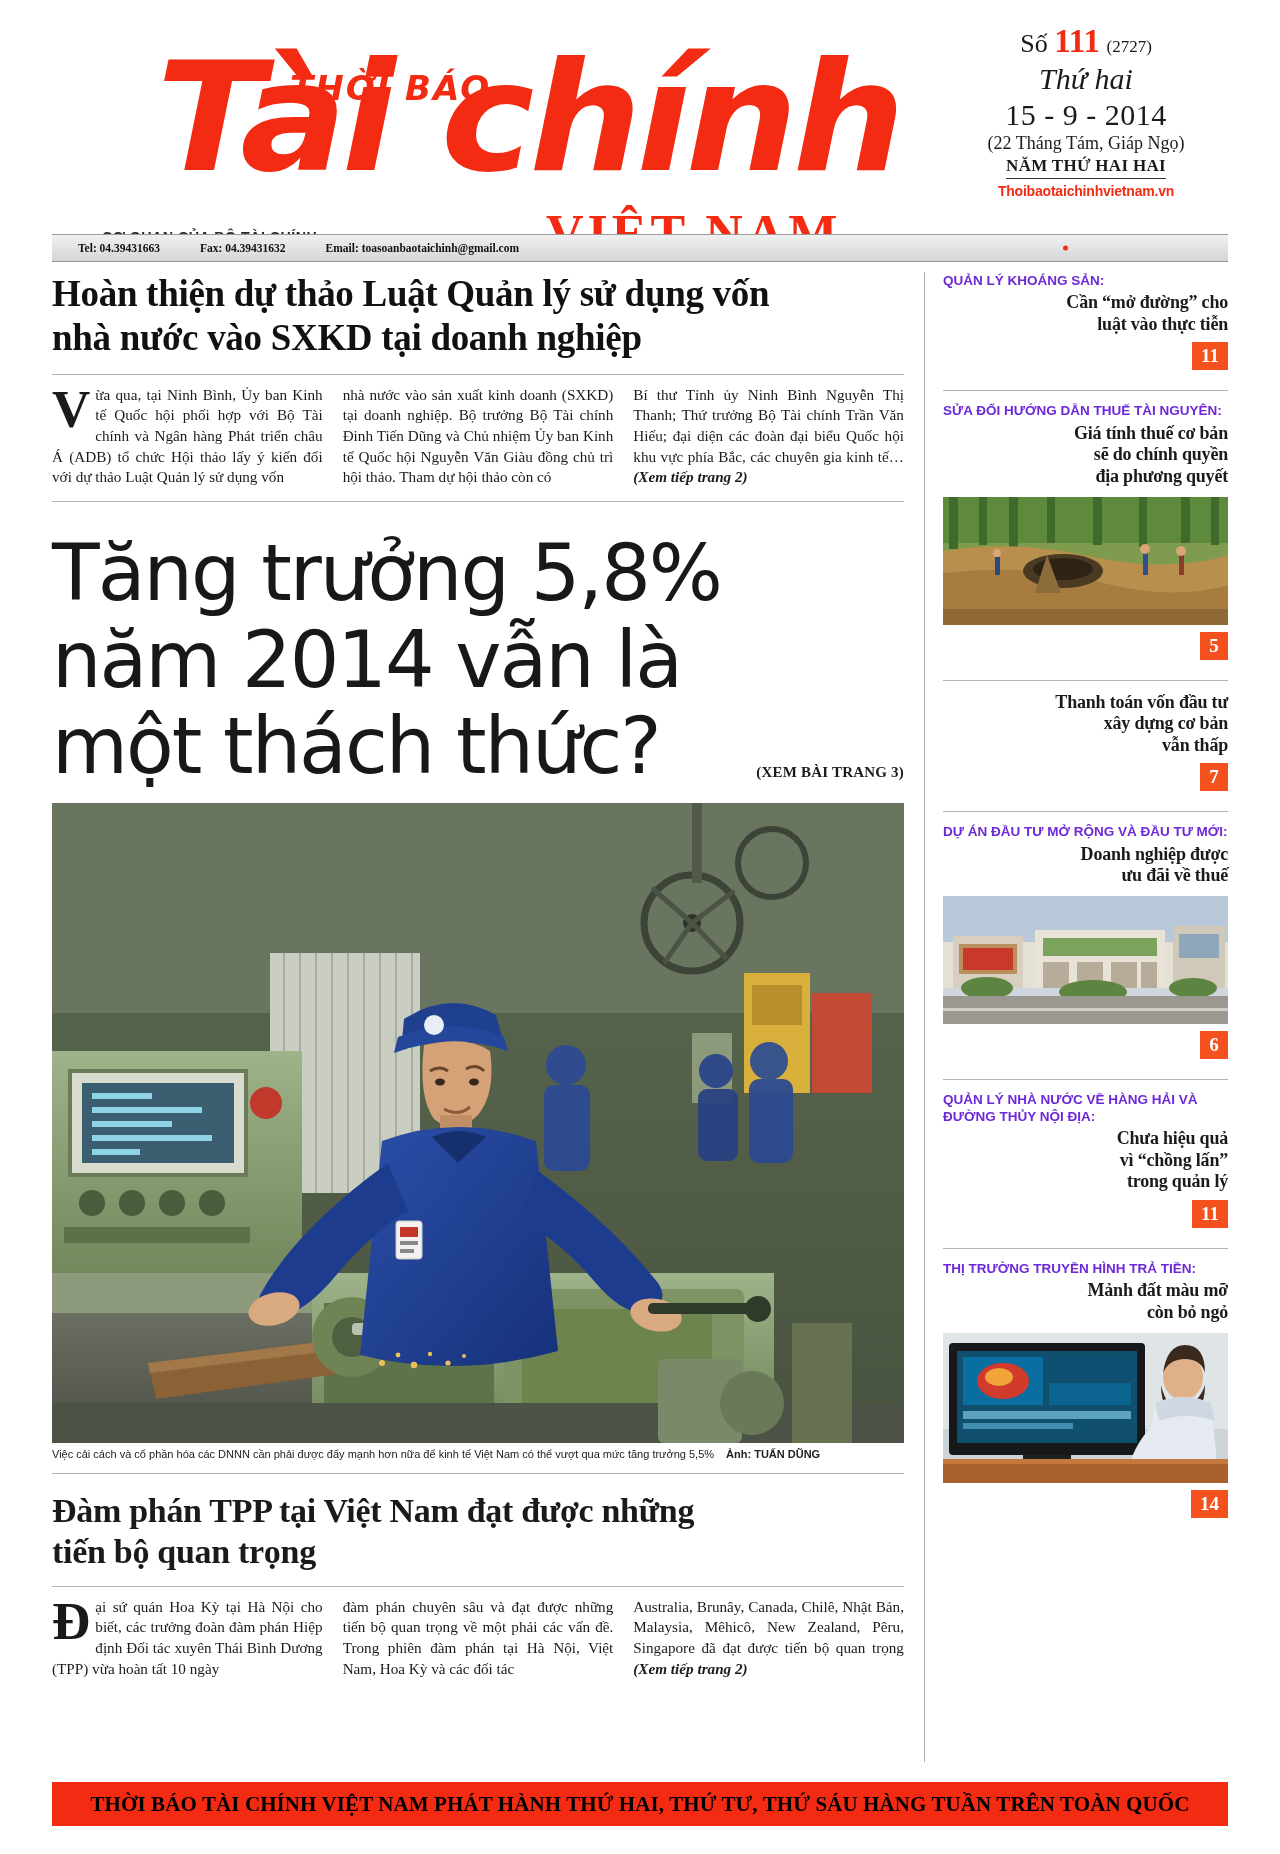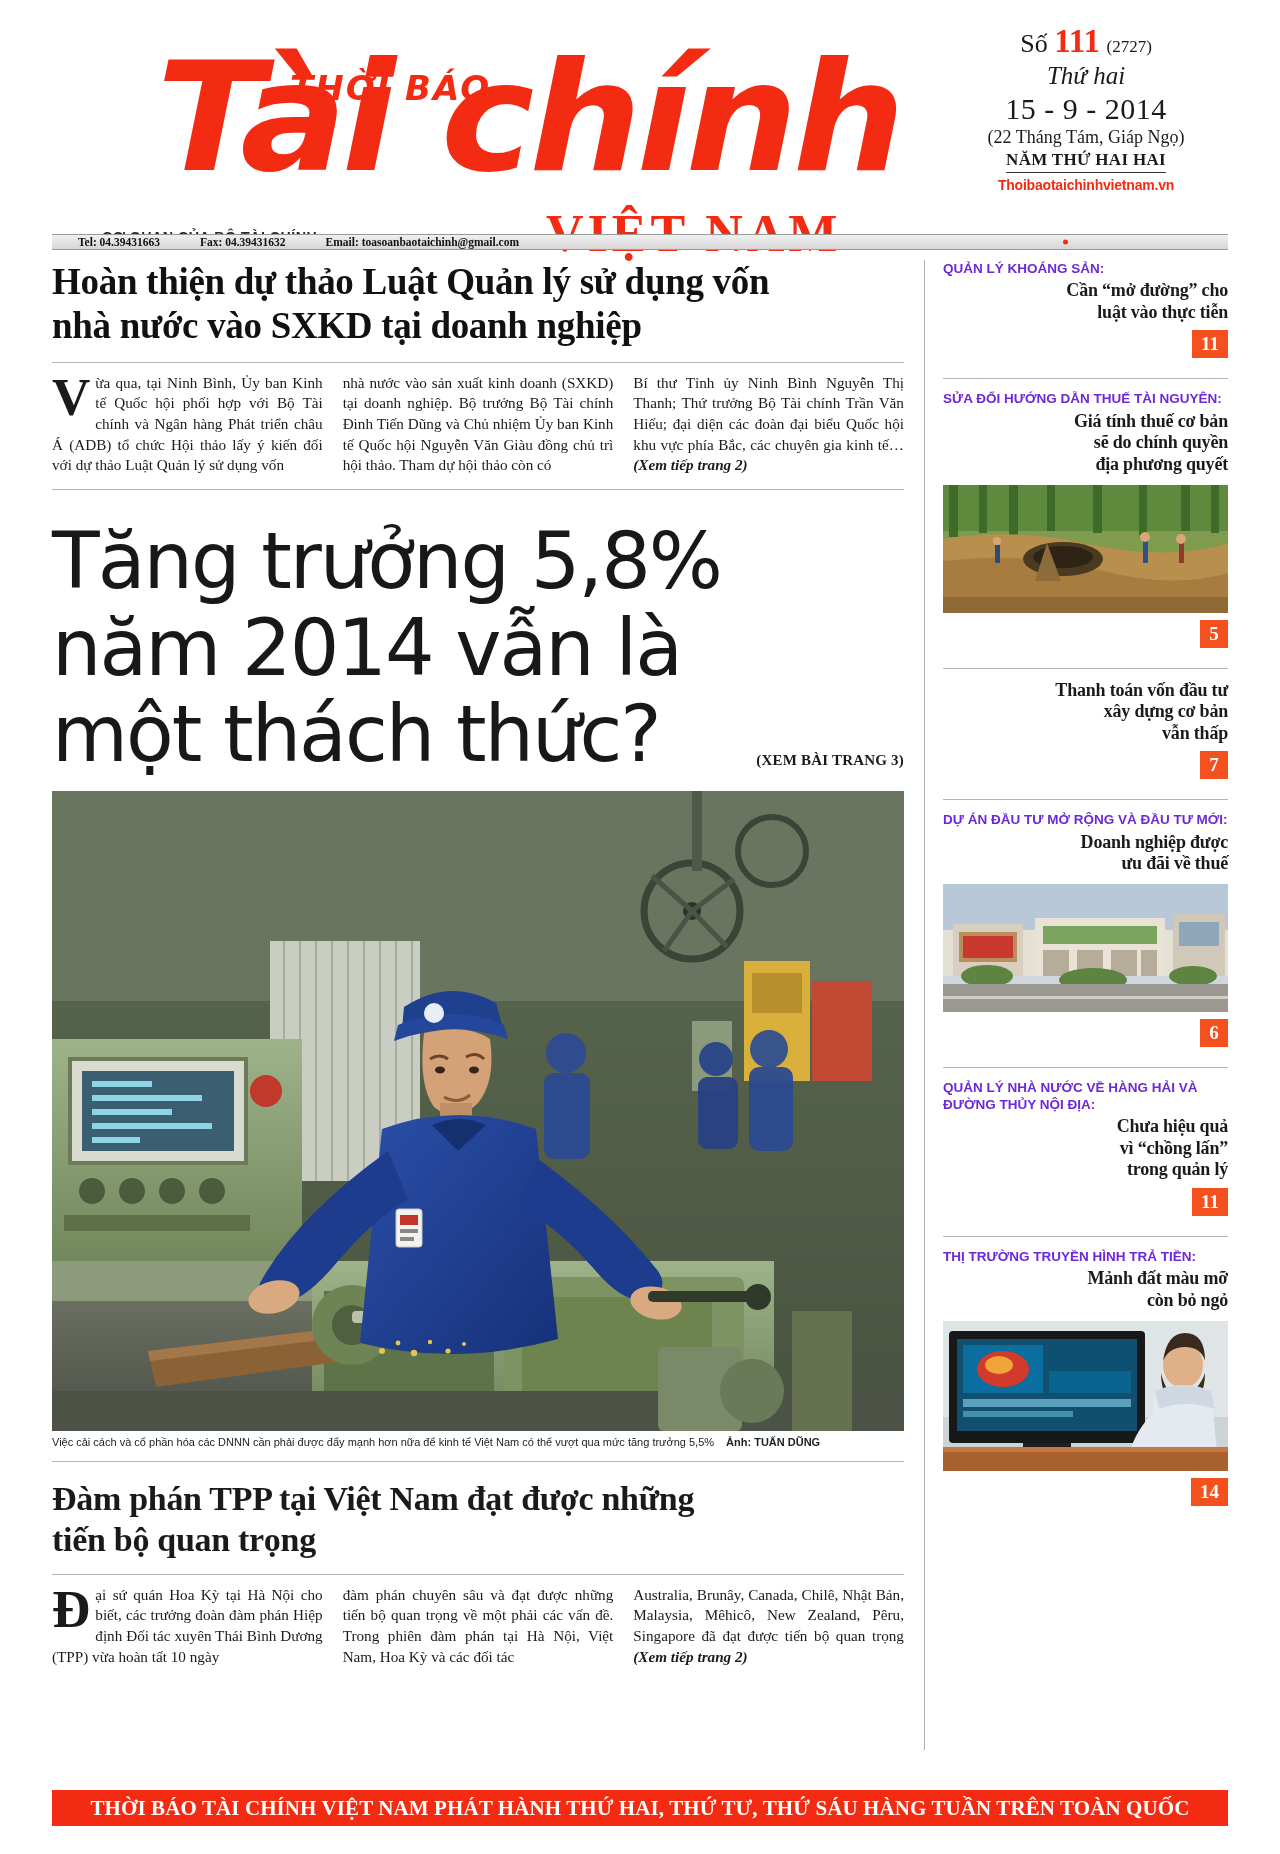--- a/index.html
+++ b/index.html
@@ -48,39 +48,39 @@
     white-space: nowrap;
   }
 
   .dateblock {
     position: absolute; right: 8px; top: 24px;
     width: 268px; text-align: center;
   }
   .dl-issue { font-size: 26px; letter-spacing: 0px; line-height: 1.08; white-space: nowrap; }
   .dl-issue .num { color: #f42b13; font-weight: 700; font-size: 33px; }
   .dl-issue .paren { font-size: 17px; }
-  .dl-day { font-style: italic; font-size: 25px; line-height: 1.2; margin-top: 1px; }
+  .dl-day { font-style: italic; font-size: 30px; line-height: 1.2; margin-top: 1px; }
   .dl-date { font-size: 30px; line-height: 1.18; letter-spacing: 0.5px; }
   .dl-lunar { font-size: 18px; line-height: 1.3; }
   .dl-year {
     font-family: "Liberation Serif", serif;
     font-weight: 700; font-size: 17px; letter-spacing: 0.3px;
     border-bottom: 1.5px solid #333; padding-bottom: 2px;
     display: inline-block; margin-top: 1px;
   }
   .dl-web {
     font-family: "Liberation Sans", sans-serif;
     font-weight: 700; font-size: 14px; color: #f42b13;
     margin-top: 4px; letter-spacing: -0.2px;
   }
 
   
   .contact-bar {
     position: relative;
-    height: 16px;
+    height: 28px;
     background: linear-gradient(to bottom,#f0f0f0,#d6d6d6);
     border-top: 1px solid #9a9a9a;
     border-bottom: 1px solid #9a9a9a;
     margin-top: 4px;
     display: flex; align-items: center;
     font-family: "Liberation Serif", serif;
     font-weight: 700; font-size: 11.5px;
     color: #111; padding-left: 26px; gap: 40px;
   }
   .contact-bar .dot {
@@ -170,23 +170,23 @@
     background: #f4511e; color: #fff;
     font-family: "Liberation Serif", serif; font-weight: 700;
     font-size: 19px; line-height: 1;
     padding: 4px 9px 5px; min-width: 28px; text-align: center;
   }
   .rail-photo { width: 100%; height: 128px; margin-top: 9px; position: relative; overflow: hidden; }
 
   
   .footer-banner {
     position: absolute; left: 52px; right: 52px; bottom: 28px;
-    height: 36px; background: #f42b13;
+    height: 44px; background: #f42b13;
     display: flex; align-items: center; justify-content: center;
-    color: #ffffff; font-family: "Liberation Serif", serif;
+    color: #000000; font-family: "Liberation Serif", serif;
     font-weight: 700; font-size: 21px; letter-spacing: 0.1px;
   }
 </style>
 </head>
 <body>
 
 <div class="page">
 
   <div class="masthead">
     <div class="logo-block">

